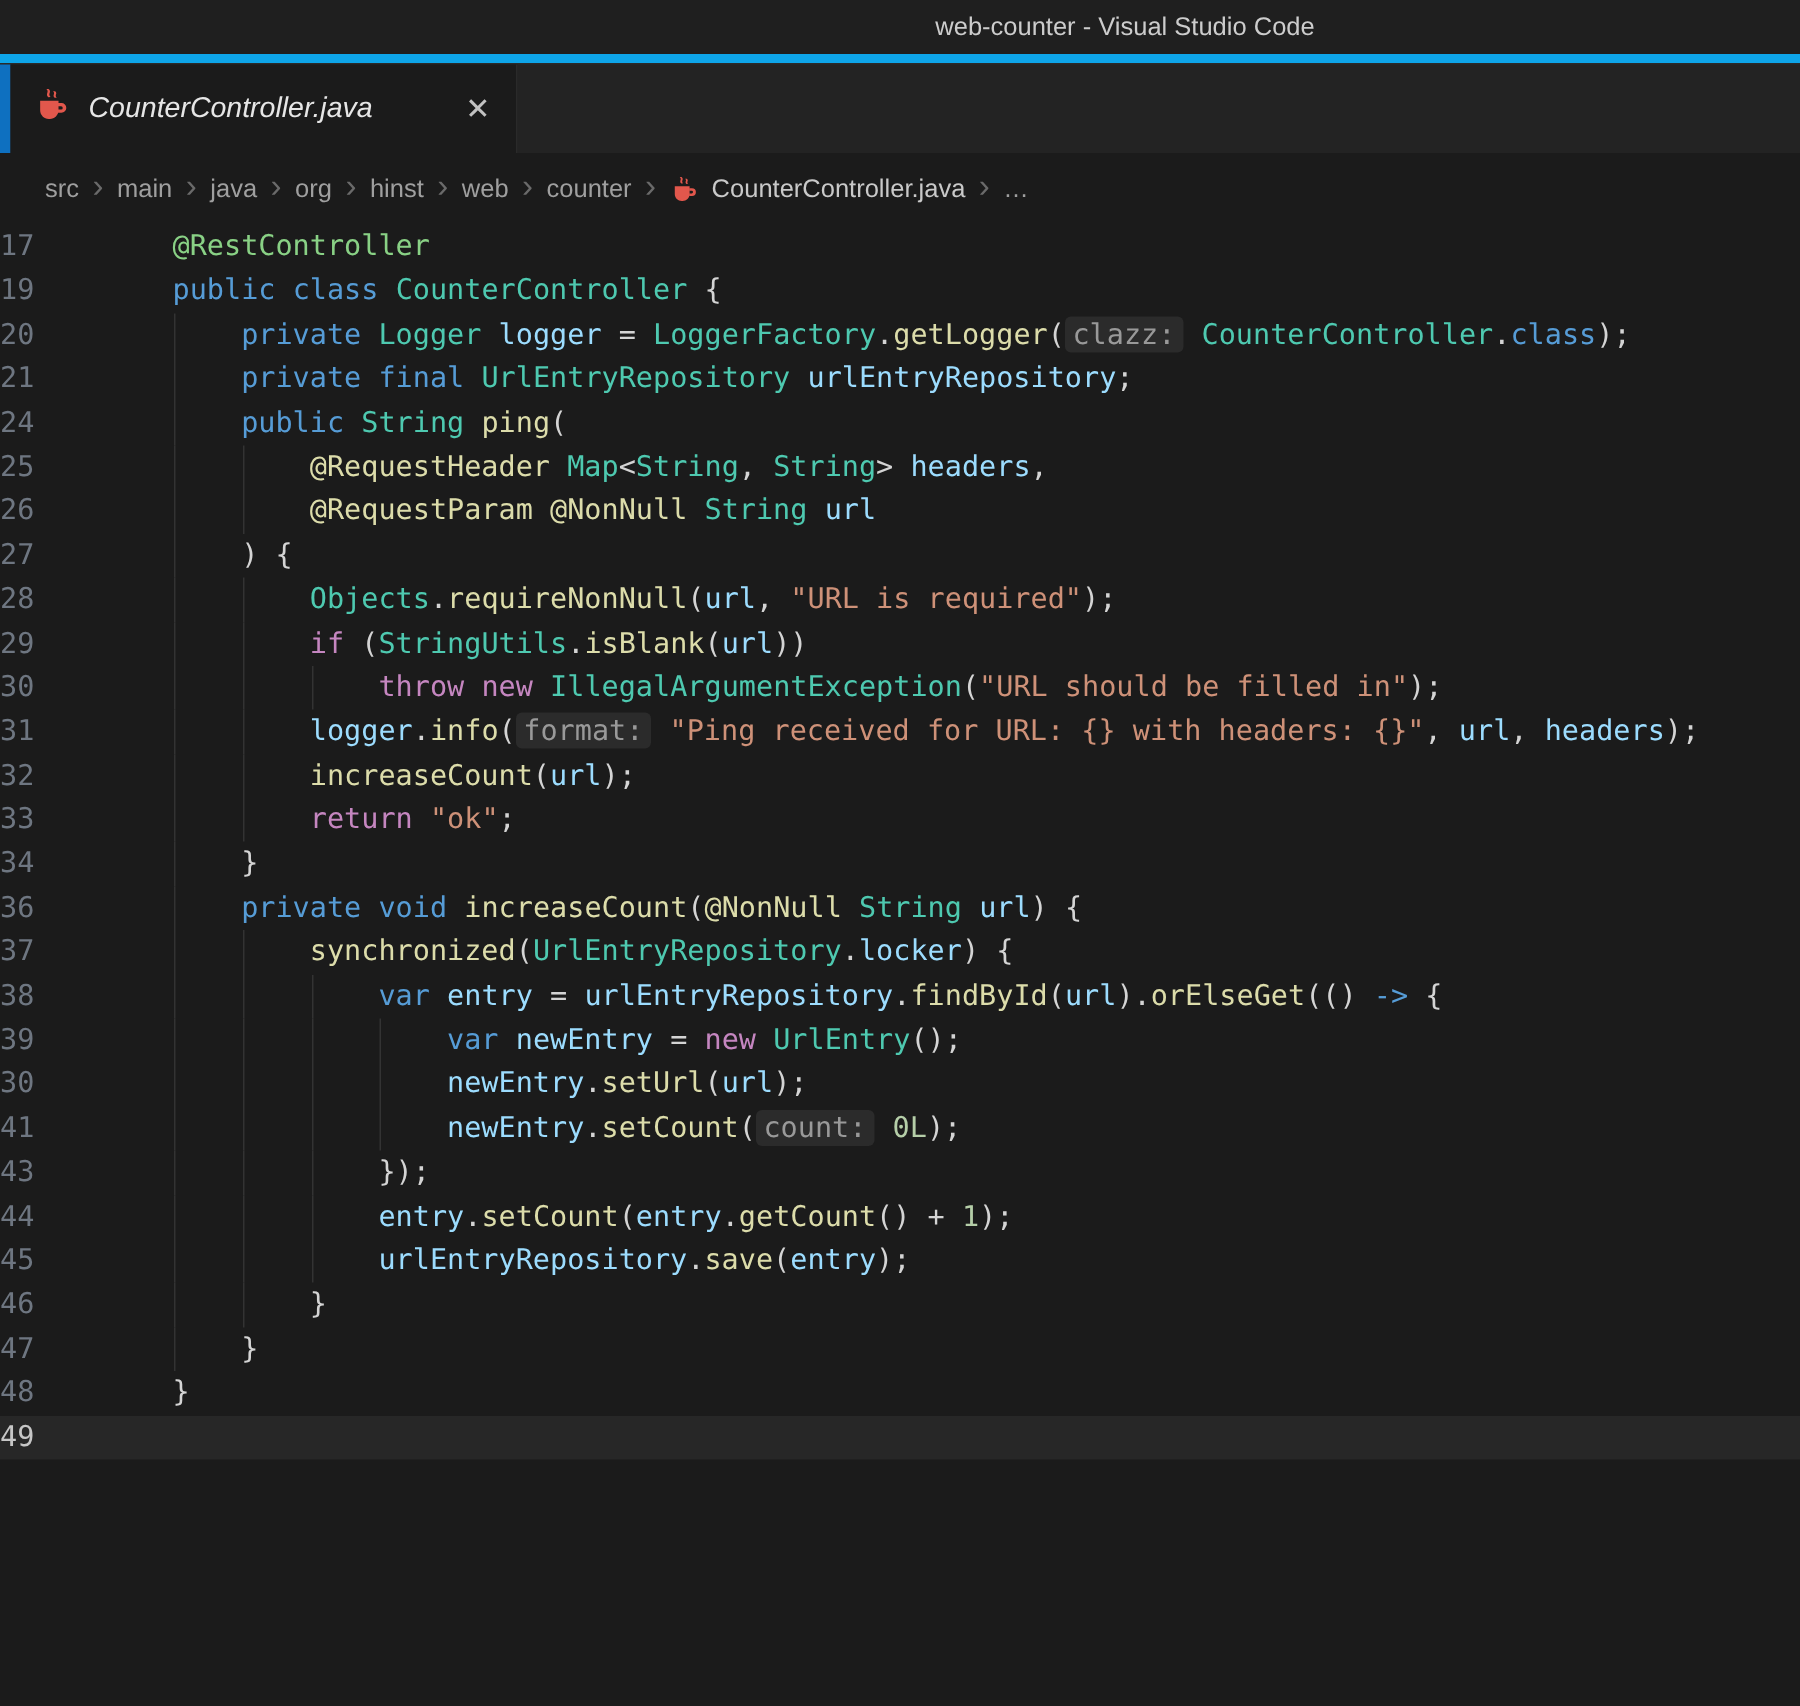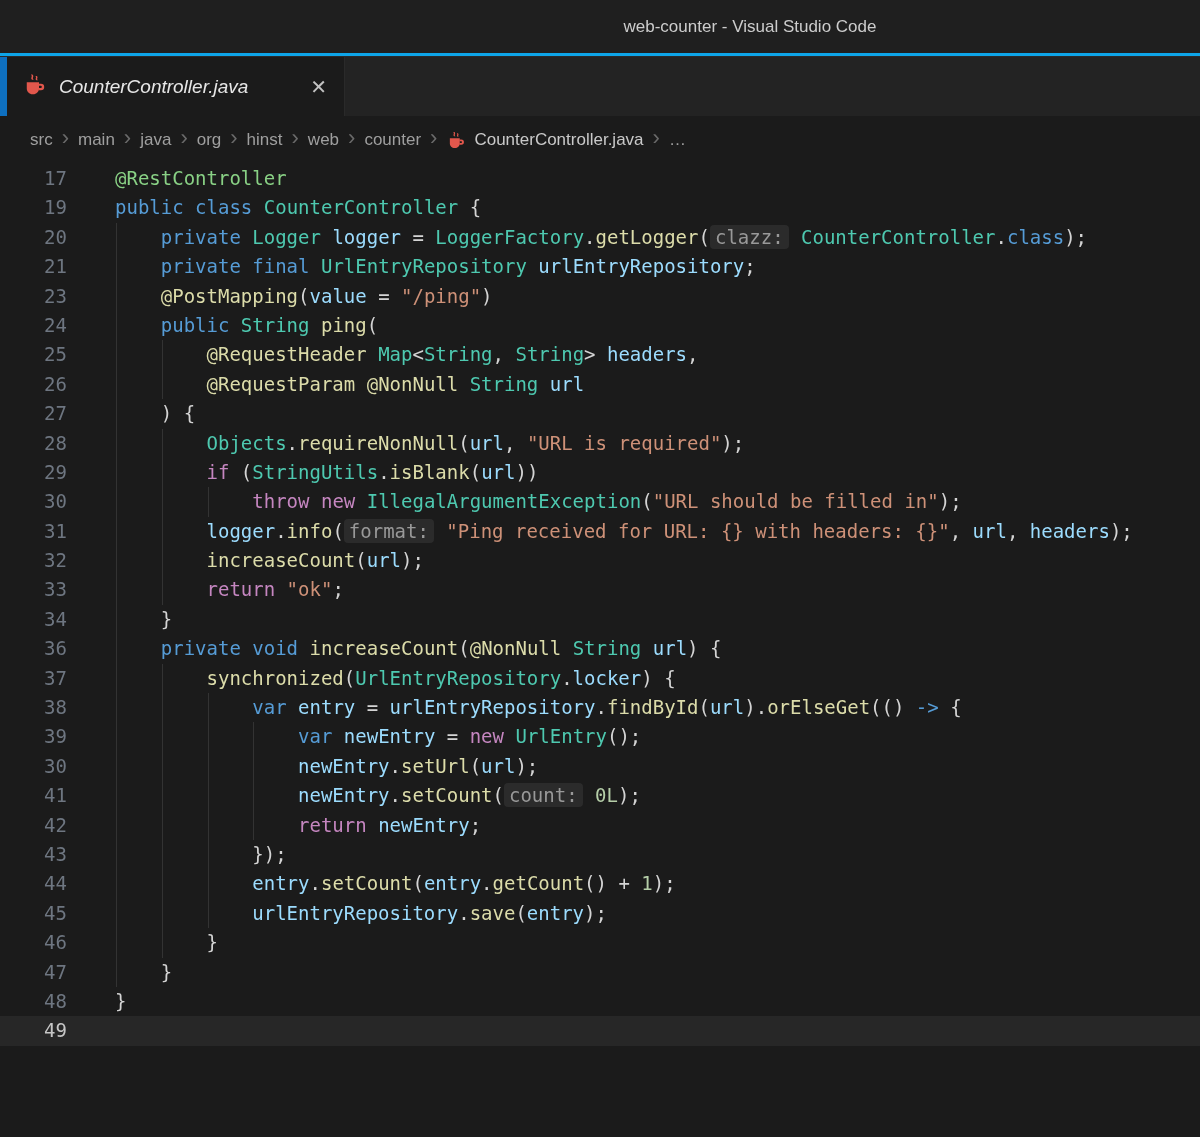--- a/index.html
+++ b/index.html
@@ -1,18 +1,18 @@
 <!DOCTYPE html>
 <html style="--accent: #0e70c0; --java-red: #e2574c; --editor-bg: #1b1b1b; --titlebar-bg: #1f1f1f; --tabstrip-bg: #232323; --tok-pln: #d4d4d4; --tok-kw: #569cd6; --tok-ctrl: #c586c0; --tok-type: #4ec9b0; --tok-fn: #dcdcaa; --tok-var: #9cdcfe; --tok-str: #ce9178; --tok-num: #b5cea8; --tok-ann: #dcdcaa; --tok-ann2: #89d185; --tok-hint: #999999; --tok-arrow: #569cd6;"><head>
 <meta charset="utf-8">
 <style>
   *{margin:0;padding:0;box-sizing:border-box}
   html,body{width:1200px;height:1137px;overflow:hidden;background:var(--editor-bg,#1b1b1b);font-family:"Liberation Sans",sans-serif}
 
-  .titlebar{position:relative;height:56px;background:var(--titlebar-bg,#1f1f1f);border-bottom:3px solid #0ea5e9}
+  .titlebar{position:relative;height:42px;background:var(--titlebar-bg,#1f1f1f);border-bottom:6px solid #0ea5e9}
   .title{position:absolute;left:750px;top:50%;transform:translate(-50%,-50%);color:#cccccc;font-size:17px;white-space:nowrap}
 
   .tabrow{display:flex;height:60px;background:var(--tabstrip-bg,#232323);align-items:stretch;border-top:1px solid #2a2a2a}
   .accent{width:7px;background:var(--accent,#0e70c0);flex:none}
   .tab{display:flex;align-items:center;width:338px;background:var(--editor-bg,#1b1b1b);padding:0 12px 0 15px;gap:11px;border-right:1px solid #2a2a2a;cursor:pointer}
   .tabicon{display:inline-flex;color:var(--java-red,#e2574c);flex:none}
   .tabicon svg{width:26px;height:26px}
   .tablabel{color:#e6e6e6;font-size:19px;font-style:italic;white-space:nowrap;flex:1;overflow:hidden}
   .tabclose{color:#c2c2c2;font-size:20px;line-height:1;padding:2px 5px;cursor:pointer}
   .tabfill{flex:1}
@@ -20,21 +20,21 @@
   .breadcrumbs{display:flex;align-items:center;height:48px;background:var(--editor-bg,#1b1b1b);padding-left:30px;gap:9px;font-size:17px;color:#9f9f9f}
   .crumb{display:inline-flex;align-items:center;gap:7px;cursor:pointer;white-space:nowrap}
   .crumb.file{color:#c9c9c9}
   .crumb .crumbicon{display:inline-flex;color:var(--java-red,#e2574c)}
   .crumb .crumbicon svg{width:21px;height:21px}
   .crumb-sep{color:#6a6a6a;font-size:22px;line-height:1;transform:translateY(-2px)}
 
   .editor{position:relative;background:var(--editor-bg,#1b1b1b)}
   .line{display:flex;height:29.4px;line-height:29.4px}
   .line.current{background:rgba(255,255,255,0.055)}
-  .ln{flex:none;width:90px;padding-right:23px;text-align:right;color:#6e7681;font:19px/29.4px "DejaVu Sans Mono",monospace}
+  .ln{flex:none;width:90px;padding-right:23px;text-align:left;color:#6e7681;font:19px/29.4px "DejaVu Sans Mono",monospace}
   .line.current .ln{color:#c6c6c6}
   .code{position:relative;flex:1;margin-left:25px;white-space:pre;font:19px/29.4px "DejaVu Sans Mono",monospace;color:var(--tok-pln,#d4d4d4)}
   .guide{position:absolute;top:0;bottom:0;width:1px;background:#333333}
 
   .tok-pln{color:var(--tok-pln,#d4d4d4)}
   .tok-kw{color:var(--tok-kw,#569cd6)}
   .tok-ctrl{color:var(--tok-ctrl,#c586c0)}
   .tok-type{color:var(--tok-type,#4ec9b0)}
   .tok-fn{color:var(--tok-fn,#dcdcaa)}
   .tok-var{color:var(--tok-var,#9cdcfe)}
@@ -128,24 +128,20 @@
       </div>
       <div class="line">
         <div class="ln">20</div>
         <div class="code"><i class="guide" style="left: 1px;"></i><span class="tok-pln">    </span><span class="tok-kw">private</span><span class="tok-pln"> </span><span class="tok-type">Logger</span><span class="tok-pln"> </span><span class="tok-var">logger</span><span class="tok-pln"> = </span><span class="tok-type">LoggerFactory</span><span class="tok-pln">.</span><span class="tok-fn">getLogger</span><span class="tok-pln">(</span><span class="tok-hint">clazz:</span><span class="tok-pln"> </span><span class="tok-type">CounterController</span><span class="tok-pln">.</span><span class="tok-kw">class</span><span class="tok-pln">);</span></div>
       </div>
       <div class="line">
         <div class="ln">21</div>
         <div class="code"><i class="guide" style="left: 1px;"></i><span class="tok-pln">    </span><span class="tok-kw">private</span><span class="tok-pln"> </span><span class="tok-kw">final</span><span class="tok-pln"> </span><span class="tok-type">UrlEntryRepository</span><span class="tok-pln"> </span><span class="tok-var">urlEntryRepository</span><span class="tok-pln">;</span></div>
       </div>
       <div class="line">
-        <div class="ln">23</div>
-        <div class="code"><i class="guide" style="left: 1px;"></i><span class="tok-pln">    </span><span class="tok-ann">@PostMapping</span><span class="tok-pln">(</span><span class="tok-var">value</span><span class="tok-pln"> = </span><span class="tok-str">"/ping"</span><span class="tok-pln">)</span></div>
-      </div>
-      <div class="line">
         <div class="ln">24</div>
         <div class="code"><i class="guide" style="left: 1px;"></i><span class="tok-pln">    </span><span class="tok-kw">public</span><span class="tok-pln"> </span><span class="tok-type">String</span><span class="tok-pln"> </span><span class="tok-fn">ping</span><span class="tok-pln">(</span></div>
       </div>
       <div class="line">
         <div class="ln">25</div>
         <div class="code"><i class="guide" style="left: 1px;"></i><i class="guide" style="left: 46.7563px;"></i><span class="tok-pln">        </span><span class="tok-ann">@RequestHeader</span><span class="tok-pln"> </span><span class="tok-type">Map</span><span class="tok-pln">&lt;</span><span class="tok-type">String</span><span class="tok-pln">, </span><span class="tok-type">String</span><span class="tok-pln">&gt; </span><span class="tok-var">headers</span><span class="tok-pln">,</span></div>
       </div>
       <div class="line">
         <div class="ln">26</div>
         <div class="code"><i class="guide" style="left: 1px;"></i><i class="guide" style="left: 46.7563px;"></i><span class="tok-pln">        </span><span class="tok-ann">@RequestParam</span><span class="tok-pln"> </span><span class="tok-ann">@NonNull</span><span class="tok-pln"> </span><span class="tok-type">String</span><span class="tok-pln"> </span><span class="tok-var">url</span></div>
@@ -198,24 +194,20 @@
         <div class="ln">39</div>
         <div class="code"><i class="guide" style="left: 1px;"></i><i class="guide" style="left: 46.7563px;"></i><i class="guide" style="left: 92.5125px;"></i><i class="guide" style="left: 138.269px;"></i><span class="tok-pln">                </span><span class="tok-kw">var</span><span class="tok-pln"> </span><span class="tok-var">newEntry</span><span class="tok-pln"> = </span><span class="tok-ctrl">new</span><span class="tok-pln"> </span><span class="tok-type">UrlEntry</span><span class="tok-pln">();</span></div>
       </div>
       <div class="line">
         <div class="ln">30</div>
         <div class="code"><i class="guide" style="left: 1px;"></i><i class="guide" style="left: 46.7563px;"></i><i class="guide" style="left: 92.5125px;"></i><i class="guide" style="left: 138.269px;"></i><span class="tok-pln">                </span><span class="tok-var">newEntry</span><span class="tok-pln">.</span><span class="tok-fn">setUrl</span><span class="tok-pln">(</span><span class="tok-var">url</span><span class="tok-pln">);</span></div>
       </div>
       <div class="line">
         <div class="ln">41</div>
         <div class="code"><i class="guide" style="left: 1px;"></i><i class="guide" style="left: 46.7563px;"></i><i class="guide" style="left: 92.5125px;"></i><i class="guide" style="left: 138.269px;"></i><span class="tok-pln">                </span><span class="tok-var">newEntry</span><span class="tok-pln">.</span><span class="tok-fn">setCount</span><span class="tok-pln">(</span><span class="tok-hint">count:</span><span class="tok-pln"> </span><span class="tok-num">0L</span><span class="tok-pln">);</span></div>
-      </div>
-      <div class="line">
-        <div class="ln">42</div>
-        <div class="code"><i class="guide" style="left: 1px;"></i><i class="guide" style="left: 46.7563px;"></i><i class="guide" style="left: 92.5125px;"></i><i class="guide" style="left: 138.269px;"></i><span class="tok-pln">                </span><span class="tok-ctrl">return</span><span class="tok-pln"> </span><span class="tok-var">newEntry</span><span class="tok-pln">;</span></div>
       </div>
       <div class="line">
         <div class="ln">43</div>
         <div class="code"><i class="guide" style="left: 1px;"></i><i class="guide" style="left: 46.7563px;"></i><i class="guide" style="left: 92.5125px;"></i><span class="tok-pln">            });</span></div>
       </div>
       <div class="line">
         <div class="ln">44</div>
         <div class="code"><i class="guide" style="left: 1px;"></i><i class="guide" style="left: 46.7563px;"></i><i class="guide" style="left: 92.5125px;"></i><span class="tok-pln">            </span><span class="tok-var">entry</span><span class="tok-pln">.</span><span class="tok-fn">setCount</span><span class="tok-pln">(</span><span class="tok-var">entry</span><span class="tok-pln">.</span><span class="tok-fn">getCount</span><span class="tok-pln">() + </span><span class="tok-num">1</span><span class="tok-pln">);</span></div>
       </div>
       <div class="line">

